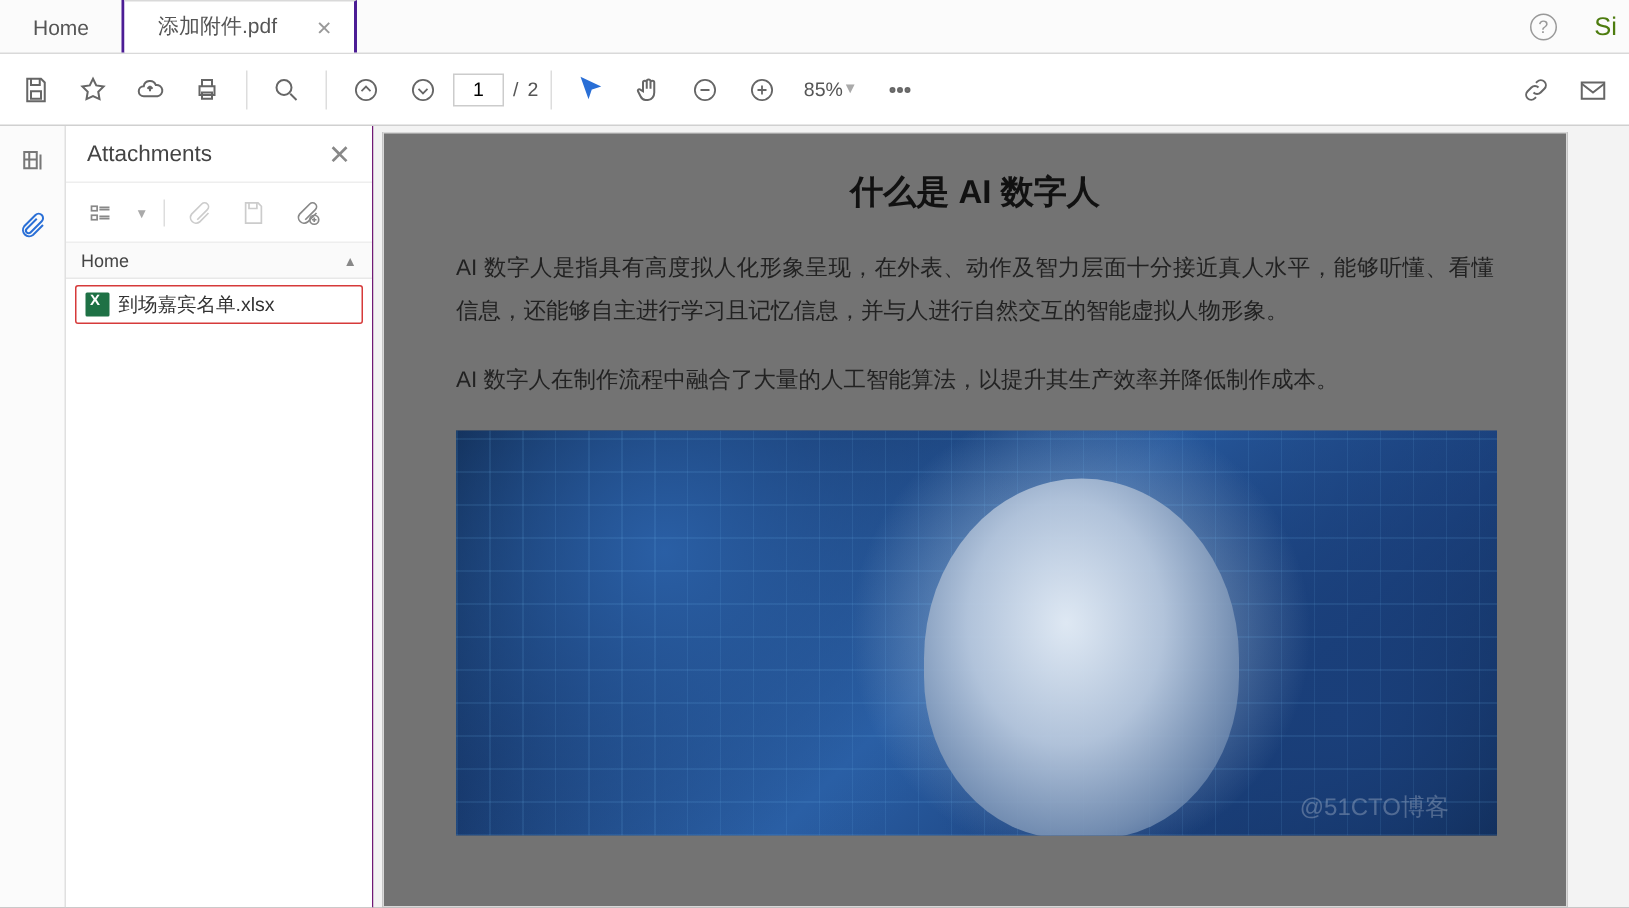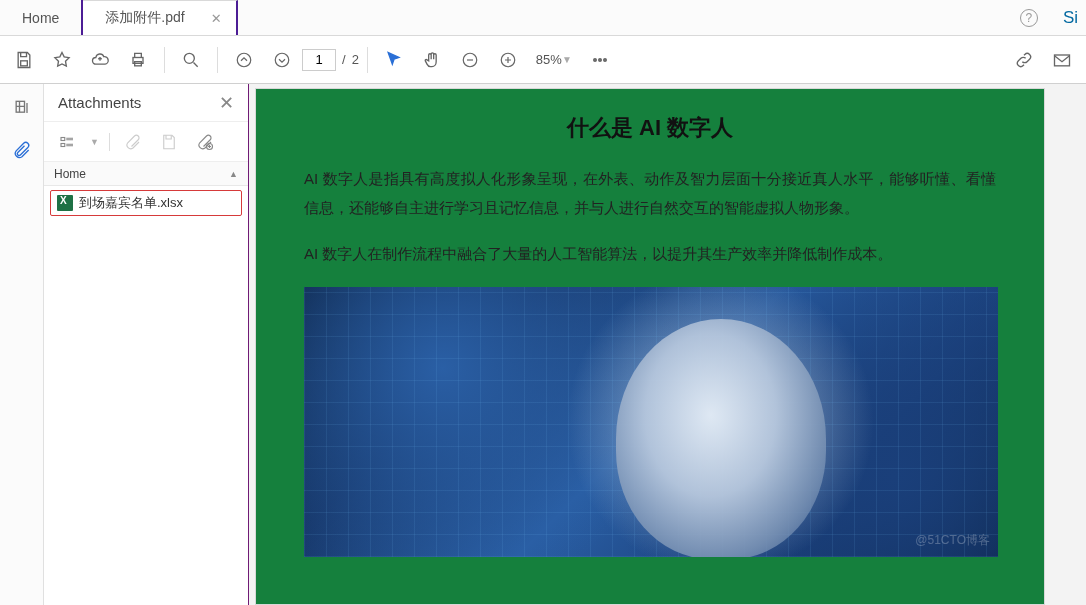--- a/index.html
+++ b/index.html
@@ -3,21 +3,21 @@
 <meta charset="utf-8">
 <style>
   * { box-sizing: border-box; margin: 0; padding: 0; font-family: "Segoe UI", Arial, sans-serif; }
   body { width: 1086px; height: 605px; background: #fff; overflow: hidden; position: relative; }
   .tabbar { display: flex; align-items: stretch; height: 36px; border-bottom: 1px solid #d9d9d9; background: #fbfbfb; }
   .tab { display: flex; align-items: center; padding: 0 22px; font-size: 14px; color: #555; border-right: 2px solid #4c1d95; cursor: pointer; }
   .tab.doc { background: #fff; padding: 0 14px 0 22px; gap: 26px; border-top: 1px solid #d9d9d9; max-width: 200px; text-align: right; }
   .tab.doc .x { color: #999; font-size: 13px; }
   .tabbar .spacer { flex: 1; }
   .tabbar .help { width: 40px; display:flex; align-items:center; justify-content:center; }
-  .tabbar .si { padding: 0 8px 0 14px; font-size: 17px; color:#0369a1; display:flex; align-items:center; }
+  .tabbar .si { padding: 0 8px 0 14px; font-size: 17px; color:#4d7c0f; display:flex; align-items:center; }
   .help-circle { width:18px; height:18px; border:1.5px solid #999; border-radius:50%; display:flex; align-items:center; justify-content:center; font-size:12px; color:#999; }
 
   .toolbar { display:flex; align-items:center; height:48px; border-bottom:1px solid #d0d0d0; background:#fff; padding: 0 6px; gap: 2px; }
   .tbtn { width:36px; height:36px; display:flex; align-items:center; justify-content:center; cursor:pointer; border-radius:3px; }
   .tbtn svg { width:20px; height:20px; stroke:#666; fill:none; stroke-width:1.6; }
   .tbtn.small svg { width:18px; height:18px; }
   .sep { width:1px; height:26px; background:#ddd; margin: 0 6px; }
   .page-nav { display:flex; align-items:center; gap:6px; font-size:13px; color:#555; }
   .page-input { width:34px; height:22px; border:1px solid #ccc; text-align:center; font-size:13px; }
   .zoom-box { display:flex; align-items:center; gap:0; font-size:13px; color:#555; padding: 0 8px; }
@@ -43,39 +43,39 @@
 
   .panel-list-head { height:24px; display:flex; align-items:center; padding:0 10px; font-size:12px; color:#444; background:#fafafa; border-bottom:1px solid #e8e8e8; }
   .panel-list-head .grow { flex:1; }
   .panel-list-head .sorter { font-size:9px; color:#888; }
   .panel-list { flex:1; padding:4px 6px; }
   .att-item { display:flex; align-items:center; gap:6px; padding:3px 6px; border:1.5px solid #d63a3a; border-radius:2px; font-size:13px; color:#333; }
   .xl-icon { width:16px; height:16px; background:#1e7145; position:relative; border-radius:1px; }
   .xl-icon::after { content:"X"; position:absolute; left:3px; top:0px; color:#fff; font-size:10px; font-weight:bold; }
 
   .canvas { flex:1; background:#f3f3f3; padding:4px 0 0 6px; overflow:hidden; }
-  .page { width: 790px; height: 100%; background:#15803d; border:1px solid #d8d8d8; padding: 24px 0 0 0; }
+  .page { width: 790px; height: 100%; background:#737373; border:1px solid #d8d8d8; padding: 24px 0 0 0; }
   .doc-title { text-align:center; font-size:22px; color:#111; font-family:"Microsoft YaHei","SimSun",sans-serif; margin-bottom:22px; font-weight: 600;}
   .doc-p { font-size:15px; line-height:1.9; color:#222; font-family:"Microsoft YaHei","SimSun",sans-serif; margin: 0 48px 18px 48px; text-align:justify; }
   .doc-img { margin: 0 48px; width: 694px; height: 270px; background:
      radial-gradient(circle at 60% 50%, #9fb8d4 0%, rgba(159,184,212,0) 35%),
      radial-gradient(circle at 20% 30%, #2a5fa5 0%, rgba(42,95,165,0) 40%),
      radial-gradient(circle at 85% 70%, #1a3f7a 0%, rgba(26,63,122,0) 45%),
      linear-gradient(135deg,#0a1f3e 0%, #163668 25%, #2a5fa5 50%, #1a3f7a 75%, #0a1f3e 100%);
      position: relative; overflow:hidden;
   }
   .doc-img::before{
     content:""; position:absolute; inset:0;
     background-image:
       repeating-linear-gradient(0deg, rgba(120,200,255,.10) 0 1px, transparent 1px 22px),
       repeating-linear-gradient(90deg, rgba(120,200,255,.10) 0 1px, transparent 1px 22px);
   }
   .face { position:absolute; left:45%; top:12%; width:210px; height:240px; border-radius:50% 50% 45% 45%;
     background: radial-gradient(ellipse at 45% 40%, #e6eef7 0%, #b9c9de 40%, #7a93b5 70%, rgba(122,147,181,0) 100%); opacity:.9; }
-  .watermark { position:absolute; right:8px; bottom:8px; font-size:12px; color:rgba(255,255,255,.25); font-family:Arial; }
+  .watermark { position:absolute; right:32px; bottom:8px; font-size:16px; color:rgba(255,255,255,.25); font-family:Arial; }
 </style>
 </head>
 <body>
 
 <div class="tabbar">
   <div class="tab">Home</div>
   <div class="tab doc">
     <span>添加附件.pdf</span>
     <span class="x">✕</span>
   </div>

